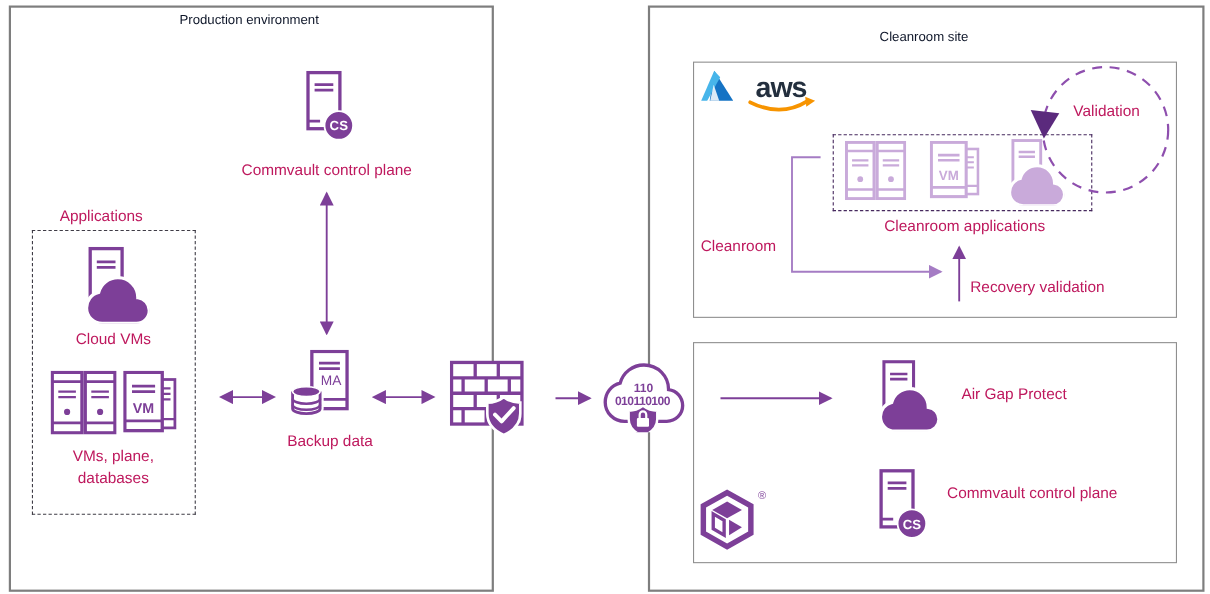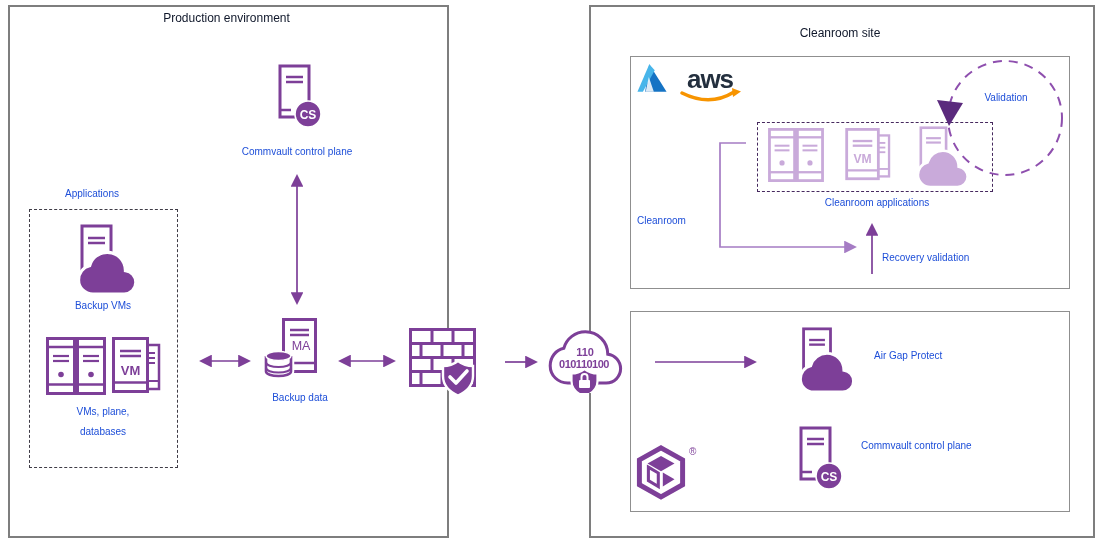--- a/index.html
+++ b/index.html
@@ -4,21 +4,21 @@
 <style>
   html,body{margin:0;padding:0;background:#fff;}
   #canvas{position:relative;width:1100px;height:540px;background:#fff;
     font-family:"Liberation Sans",sans-serif;overflow:hidden;}
   .box{position:absolute;background:#fff;}
   .outer-box{border:2px solid #7e7e7e;}
   .inner-box{border:1px solid #8f8f8f;}
   .dashed-box{border:1.6px dashed #3f3c46;background:transparent;}
   .dashed-box.purple{border-color:#46295e;}
   .title{position:absolute;font-size:12px;font-weight:normal;color:#0f172a;text-align:center;white-space:nowrap;}
-  .lbl{position:absolute;font-size:10px;color:#1d4ed8;white-space:nowrap;}
+  .lbl{position:absolute;font-size:14px;color:#be185d;white-space:nowrap;}
   .ctr{transform:translateX(-50%);text-align:center;}
   .icon{position:absolute;color:#7d3f98;}
   .icon.light{color:#c9aada;}
   svg{display:block;}
   #connectors{position:absolute;left:0;top:0;pointer-events:none;}
   .reg{position:absolute;font-size:10px;color:#7d3f98;}
 </style>
 </head>
 <body>
 
@@ -190,21 +190,21 @@
     <polygon points="16,24.5 27,31 27,46 16,39.5" fill="#fff" stroke="currentColor" stroke-width="3.4"></polygon>
     <polygon points="32,30.5 32,46 45,38" fill="currentColor"></polygon>
   </svg>
   <div class="reg" style="left:689px;top:446px">®</div>
 
   <div class="title" style="left:8px;top:11px;width:437px">Production environment</div>
   <div class="title" style="left:589px;top:26px;width:502px">Cleanroom site</div>
 
   <div class="lbl ctr" style="left:297px;top:146px">Commvault control plane</div>
   <div class="lbl ctr" style="left:92px;top:188px">Applications</div>
-  <div class="lbl ctr" style="left:103px;top:300px">Backup VMs</div>
+  <div class="lbl ctr" style="left:103px;top:300px">Cloud VMs</div>
   <div class="lbl ctr" style="left:103px;top:406px">VMs, plane,</div>
   <div class="lbl ctr" style="left:103px;top:426px">databases</div>
   <div class="lbl ctr" style="left:300px;top:392px">Backup data</div>
 
   <div class="lbl ctr" style="left:1006px;top:92px">Validation</div>
   <div class="lbl ctr" style="left:877px;top:197px">Cleanroom applications</div>
   <div class="lbl" style="left:637px;top:215px">Cleanroom</div>
   <div class="lbl" style="left:882px;top:252px">Recovery validation</div>
   <div class="lbl" style="left:874px;top:350px">Air Gap Protect</div>
   <div class="lbl" style="left:861px;top:440px">Commvault control plane</div>

